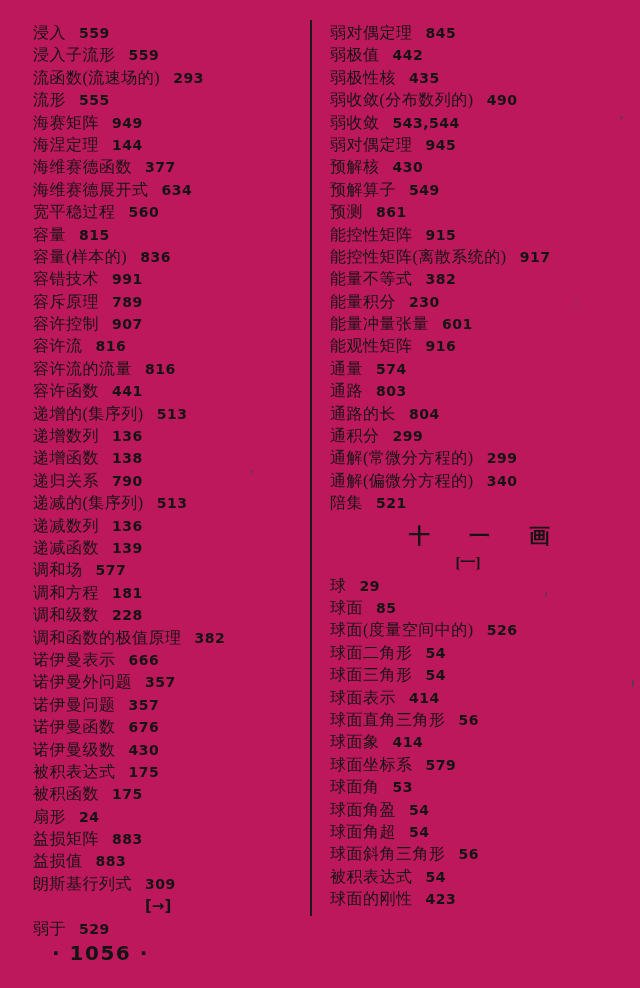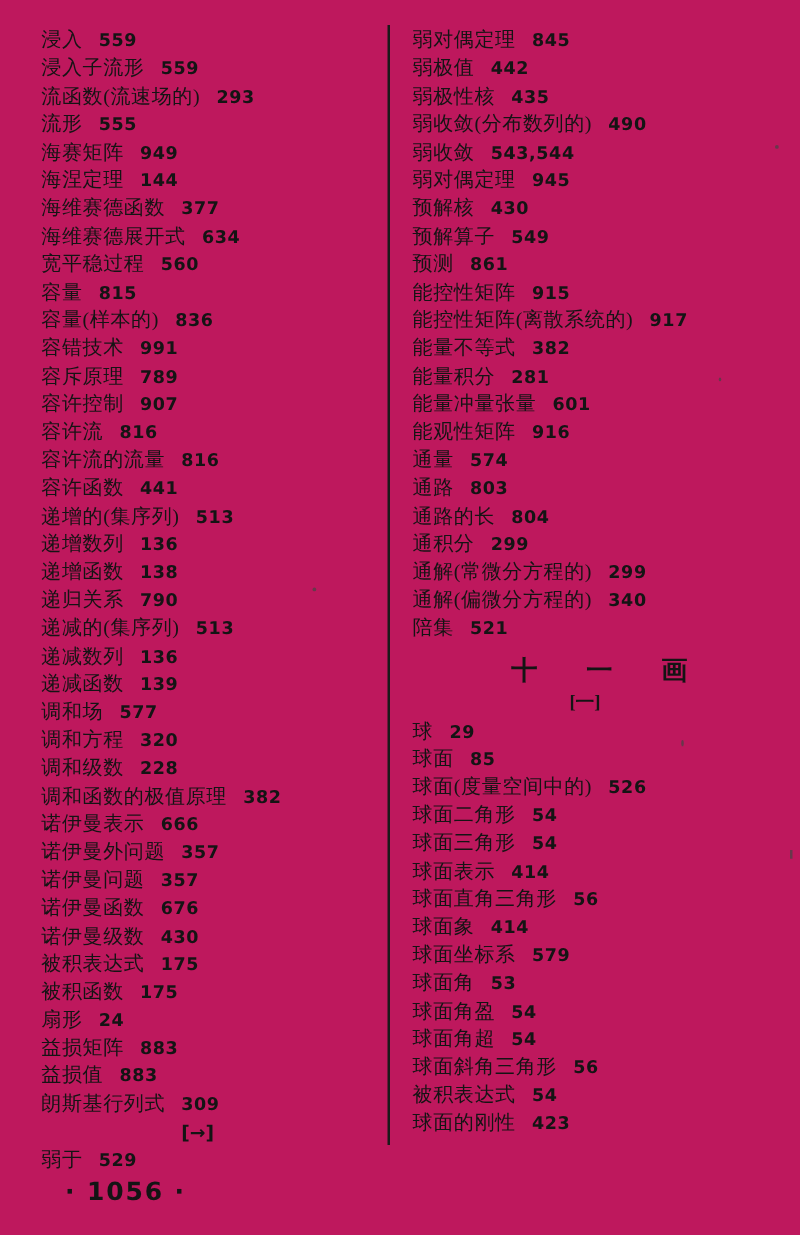--- a/index.html
+++ b/index.html
@@ -76,21 +76,21 @@
         <div class="entry"><span class="term">容许流的流量</span><span class="pagenum">816</span></div>
         <div class="entry"><span class="term">容许函数</span><span class="pagenum">441</span></div>
         <div class="entry"><span class="term">递增的(集序列)</span><span class="pagenum">513</span></div>
         <div class="entry"><span class="term">递增数列</span><span class="pagenum">136</span></div>
         <div class="entry"><span class="term">递增函数</span><span class="pagenum">138</span></div>
         <div class="entry"><span class="term">递归关系</span><span class="pagenum">790</span></div>
         <div class="entry"><span class="term">递减的(集序列)</span><span class="pagenum">513</span></div>
         <div class="entry"><span class="term">递减数列</span><span class="pagenum">136</span></div>
         <div class="entry"><span class="term">递减函数</span><span class="pagenum">139</span></div>
         <div class="entry"><span class="term">调和场</span><span class="pagenum">577</span></div>
-        <div class="entry"><span class="term">调和方程</span><span class="pagenum">320</span></div>
+        <div class="entry"><span class="term">调和方程</span><span class="pagenum">181</span></div>
         <div class="entry"><span class="term">调和级数</span><span class="pagenum">228</span></div>
         <div class="entry"><span class="term">调和函数的极值原理</span><span class="pagenum">382</span></div>
         <div class="entry"><span class="term">诺伊曼表示</span><span class="pagenum">666</span></div>
         <div class="entry"><span class="term">诺伊曼外问题</span><span class="pagenum">357</span></div>
         <div class="entry"><span class="term">诺伊曼问题</span><span class="pagenum">357</span></div>
         <div class="entry"><span class="term">诺伊曼函数</span><span class="pagenum">676</span></div>
         <div class="entry"><span class="term">诺伊曼级数</span><span class="pagenum">430</span></div>
         <div class="entry"><span class="term">被积表达式</span><span class="pagenum">175</span></div>
         <div class="entry"><span class="term">被积函数</span><span class="pagenum">175</span></div>
         <div class="entry"><span class="term">扇形</span><span class="pagenum">24</span></div>
@@ -113,21 +113,21 @@
         <div class="entry"><span class="term">弱极性核</span><span class="pagenum">435</span></div>
         <div class="entry"><span class="term">弱收敛(分布数列的)</span><span class="pagenum">490</span></div>
         <div class="entry"><span class="term">弱收敛</span><span class="pagenum">543,544</span></div>
         <div class="entry"><span class="term">弱对偶定理</span><span class="pagenum">945</span></div>
         <div class="entry"><span class="term">预解核</span><span class="pagenum">430</span></div>
         <div class="entry"><span class="term">预解算子</span><span class="pagenum">549</span></div>
         <div class="entry"><span class="term">预测</span><span class="pagenum">861</span></div>
         <div class="entry"><span class="term">能控性矩阵</span><span class="pagenum">915</span></div>
         <div class="entry"><span class="term">能控性矩阵(离散系统的)</span><span class="pagenum">917</span></div>
         <div class="entry"><span class="term">能量不等式</span><span class="pagenum">382</span></div>
-        <div class="entry"><span class="term">能量积分</span><span class="pagenum">281</span></div>
+        <div class="entry"><span class="term">能量积分</span><span class="pagenum">230</span></div>
         <div class="entry"><span class="term">能量冲量张量</span><span class="pagenum">601</span></div>
         <div class="entry"><span class="term">能观性矩阵</span><span class="pagenum">916</span></div>
         <div class="entry"><span class="term">通量</span><span class="pagenum">574</span></div>
         <div class="entry"><span class="term">通路</span><span class="pagenum">803</span></div>
         <div class="entry"><span class="term">通路的长</span><span class="pagenum">804</span></div>
         <div class="entry"><span class="term">通积分</span><span class="pagenum">299</span></div>
         <div class="entry"><span class="term">通解(常微分方程的)</span><span class="pagenum">299</span></div>
         <div class="entry"><span class="term">通解(偏微分方程的)</span><span class="pagenum">340</span></div>
         <div class="entry"><span class="term">陪集</span><span class="pagenum">521</span></div>
       </div>

